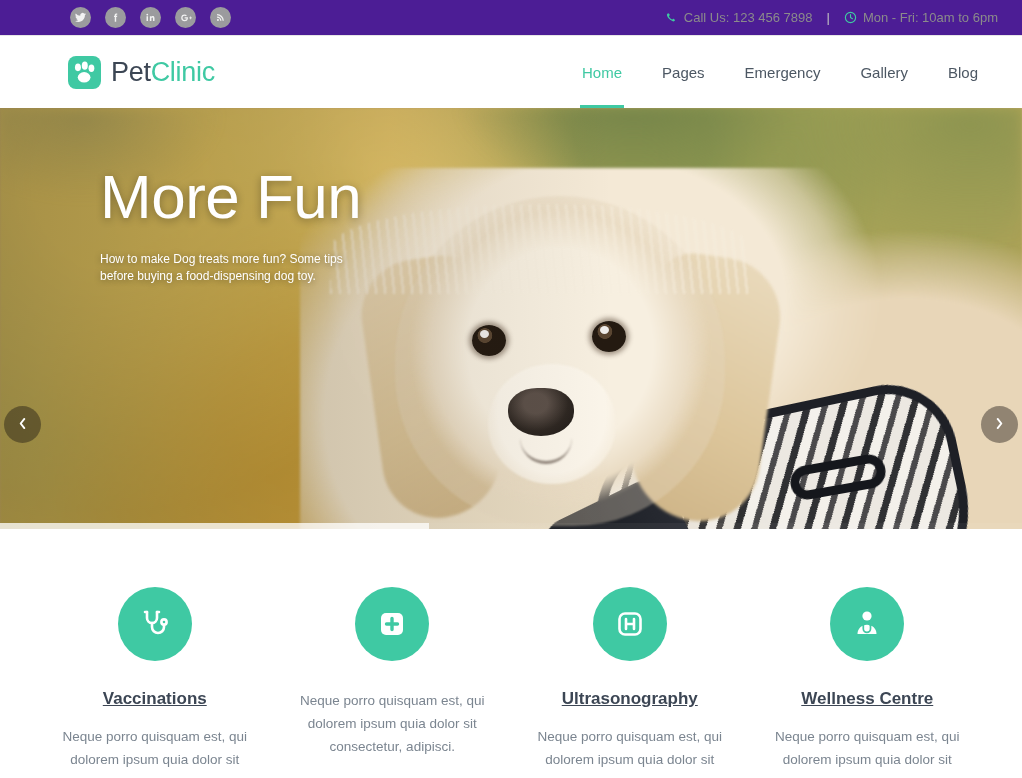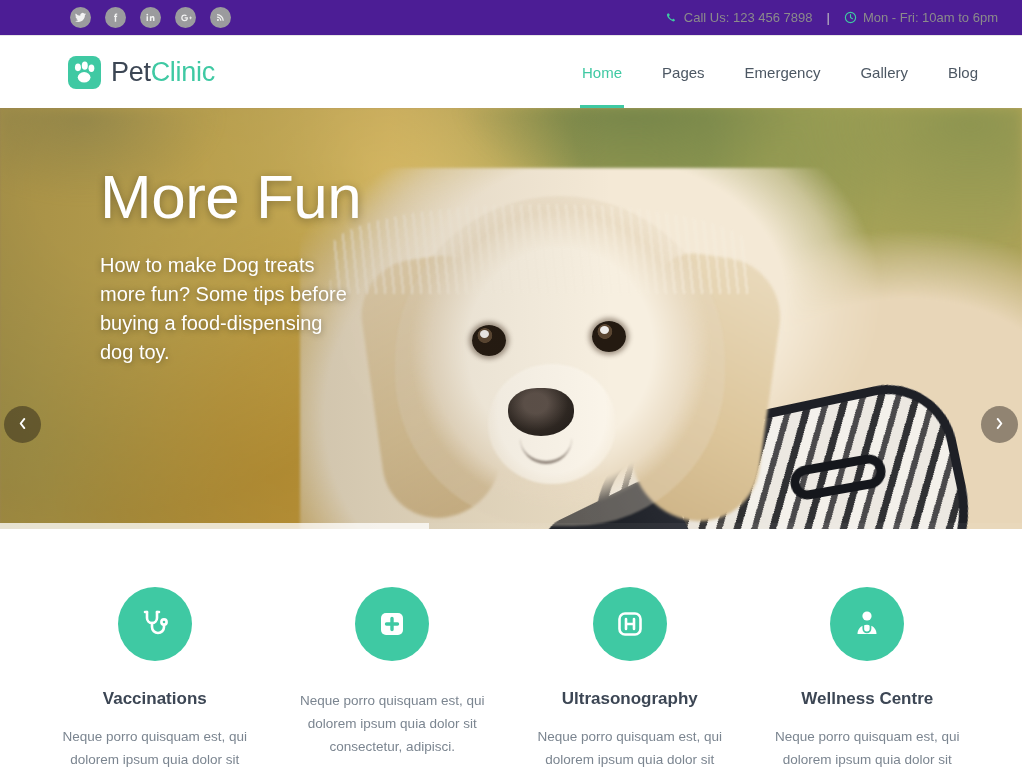--- a/index.html
+++ b/index.html
@@ -198,21 +198,21 @@
     z-index: 3;
     margin-left: 36px;
   }
   .hero-title {
     font-size: 62px; color: #fff; font-weight: 400; line-height: 1.05;
     text-shadow: 0 2px 9px rgba(0,0,0,.32);
     letter-spacing: -.5px;
   }
   .hero-desc {
     margin-top: 22px; width: 258px;
-    font-size: 20px; line-height: 1.45; color: #fff;
+    font-size: 12px; line-height: 1.45; color: #fff;
     text-shadow: 0 1px 6px rgba(0,0,0,.38);
   }
   .hero-btn {
     margin-top: 32px; display: inline-block;
     background: #3fc9a3; color: #fff; border: none;
     font-size: 14px; font-family: inherit;
     padding: 12px 22px; border-radius: 3px; cursor: pointer;
     box-shadow: 0 1px 4px rgba(0,0,0,.18);
   }
 
@@ -236,21 +236,21 @@
     display: flex; padding: 58px 36px 0 36px; background: #fff;
   }
   .service { flex: 1; text-align: center; padding: 0 16px; }
   .service-icon {
     width: 74px; height: 74px; border-radius: 50%;
     background: #3fc9a3; margin: 0 auto 28px auto;
     display: flex; align-items: center; justify-content: center;
     color: #fff;
   }
   .service-title {
-    font-size: 17px; font-weight: bold; color: #3c4654; margin-bottom: 16px;
+    font-size: 17px; font-weight: bold; color: #3c4654; margin-bottom: 16px; text-decoration: underline;
   }
   .service-desc {
     font-size: 13.5px; line-height: 1.72; color: #7b8590; max-width: 215px; margin: 0 auto;
   }
 </style>
 </head>
 <body>
 
 <div class="topbar">
   <div class="social">

